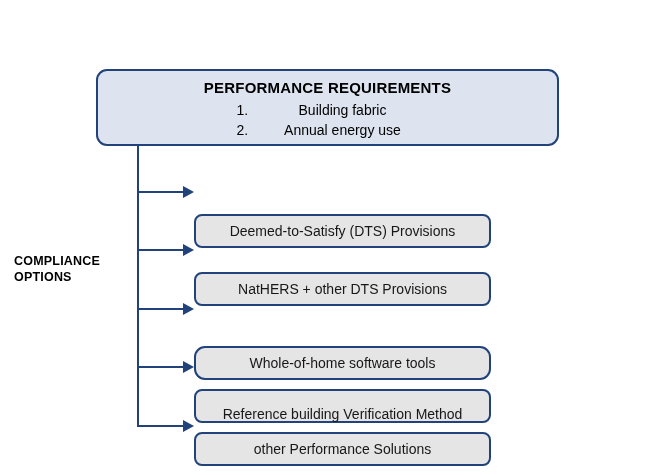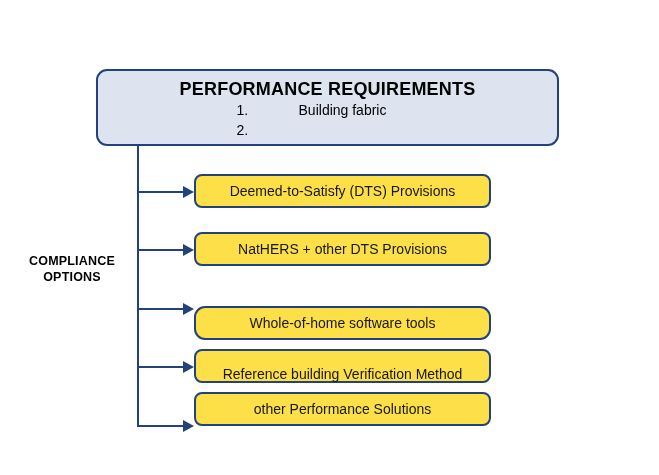--- a/index.html
+++ b/index.html
@@ -31,21 +31,21 @@
     background: #dde4f0;
     border: 2px solid #21427a;
     border-radius: 11px;
   }
   .header-title {
     position: absolute;
     left: 0;
     right: 0;
     top: 8px;
     text-align: center;
-    font-size: 18px;
+    font-size: 15px;
     font-weight: bold;
     color: #000000;
     letter-spacing: 0.2px;
     white-space: nowrap;
   }
   .header-list {
     position: absolute;
     left: 0;
     right: 0;
     top: 29px;
@@ -72,26 +72,27 @@
     text-align: center;
   }
 
   
   .option-box {
     position: absolute;
     left: 194px;
     width: 297px;
     height: 34px;
     box-sizing: border-box;
-    background: #fde047;
+    background: #e5e5e5;
     border: 2px solid #21427a;
     border-radius: 8px;
     display: flex;
     align-items: center;
     justify-content: center;
+    margin-top: 40px;
   }
   .option-label {
     font-size: 14px;
     color: #171717;
     white-space: nowrap;
     line-height: 1;
   }
 
   
   .trunk {
@@ -118,21 +119,20 @@
     border-bottom: 6px solid transparent;
     border-left: 11px solid #21427a;
   }
 
   
   .side-label {
     position: absolute;
     left: 14px;
     top: 253px;
     width: 116px;
-    text-align: center;
     font-size: 12.5px;
     font-weight: bold;
     color: #000000;
     line-height: 16px;
     letter-spacing: 0.2px;
   }
   .side-label div { white-space: nowrap; }
 </style>
 </head>
 <body>
@@ -141,20 +141,21 @@
 
   <div class="header-box">
     <div class="header-title">PERFORMANCE REQUIREMENTS</div>
     <div class="header-list">
       <div class="header-list-row">
         <span class="header-list-num">1.</span>
         <span class="header-list-text">Building fabric</span>
       </div>
       <div class="header-list-row">
         <span class="header-list-num">2.</span>
+        <span class="header-list-text">Annual energy use</span>
       </div>
     </div>
   </div>
 
   <div class="trunk"></div>
 
   <div class="branch" style="top:191px;"></div>
   <div class="arrowhead" style="top:186px;"></div>
 
   <div class="branch" style="top:249px;"></div>

